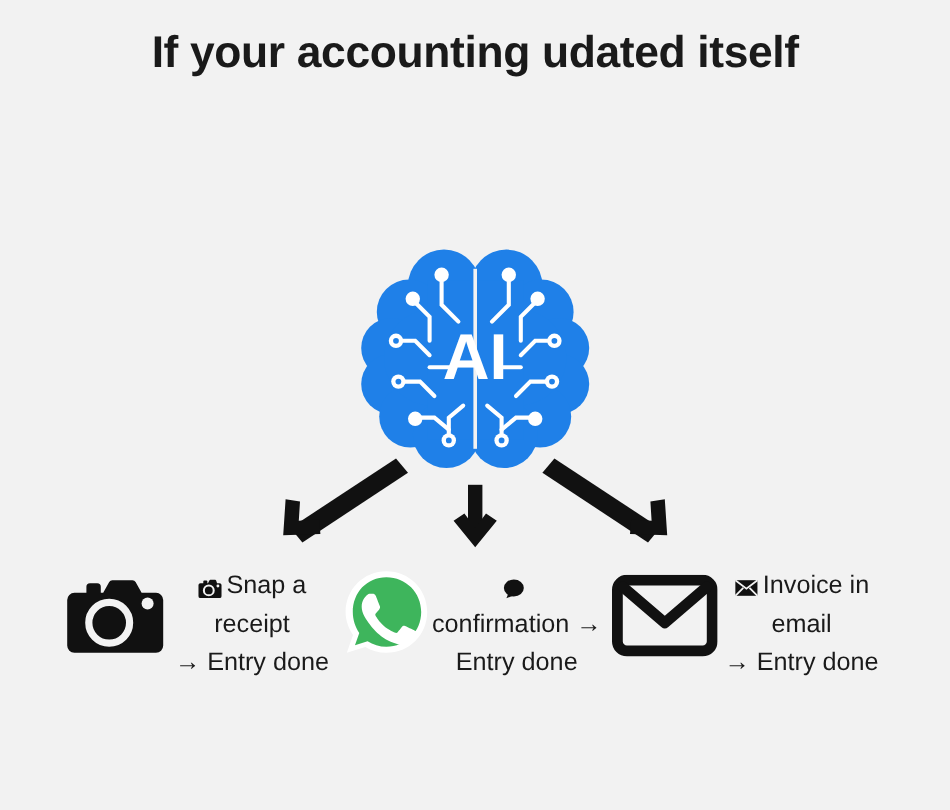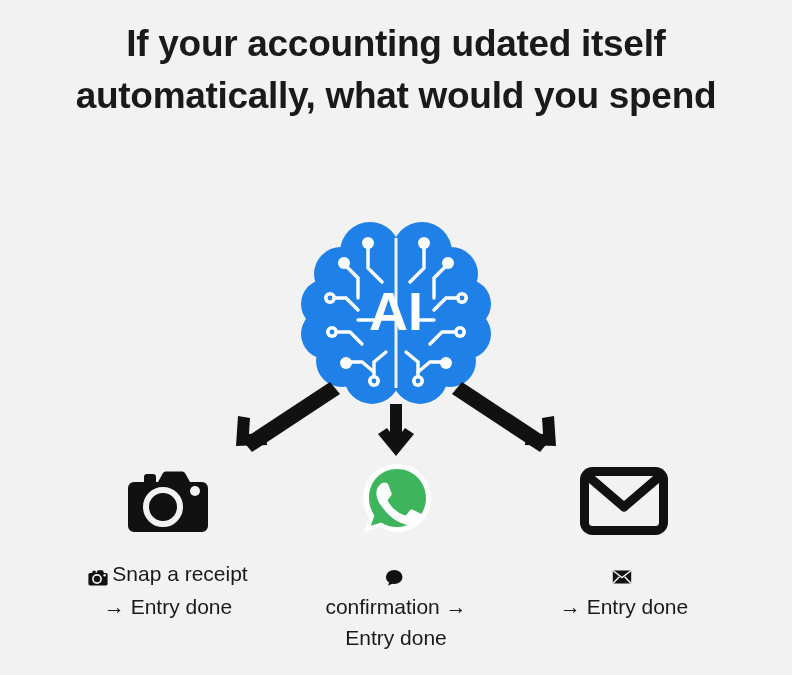--- a/index.html
+++ b/index.html
@@ -34,21 +34,21 @@
     letter-spacing: -0.3px;
     padding: 0 40px;
     box-sizing: border-box;
   }
   .headline .hl-line { display: block; white-space: nowrap; }
 
   
   .brain-wrap {
     position: absolute;
     left: 296px;
-    top: 212px;
+    top: 198px;
     width: 200px;
     height: 200px;
   }
   .brain-wrap svg { display: block; }
 
   
   .arrows {
     position: absolute;
     left: 0;
     top: 370px;
@@ -63,21 +63,21 @@
     left: 0;
     top: 458px;
     width: 792px;
     display: flex;
     align-items: flex-start;
     justify-content: center;
   }
   .col {
     width: 228px;
     display: flex;
-    flex-direction: column;
+    flex-direction: row;
     align-items: center;
   }
   .col-icon {
     height: 86px;
     display: flex;
     align-items: center;
     justify-content: center;
   }
   .col-icon svg { display: block; }
   .caption {
@@ -96,21 +96,20 @@
   }
   .caption .cap-glyph svg { display: inline-block; vertical-align: middle; }
 </style>
 </head>
 <body>
 
 <div class="canvas">
 
   <div class="headline">
     <span class="hl-line">If your accounting udated itself</span>
-    <span class="hl-line">automatically, what would you spend</span>
   </div>
 
   <div class="brain-wrap">
     <svg width="200" height="200" viewBox="0 0 200 200" aria-hidden="true">
       <g fill="#1f80e8">
 
         <circle cx="74" cy="40" r="30"></circle>
         <circle cx="45" cy="62" r="27"></circle>
         <circle cx="30" cy="92" r="25"></circle>
         <circle cx="30" cy="122" r="25"></circle>
@@ -250,19 +249,19 @@
           <path d="M9,10 L44,40 L79,10" fill="none" stroke="#111111" stroke-width="9" stroke-linecap="round" stroke-linejoin="round"></path>
         </svg>
       </div>
       <div class="caption">
         <span class="cap-glyph">
           <svg width="20" height="16" viewBox="0 0 20 16">
             <rect x="0.8" y="1.5" width="18.4" height="13" fill="#111111"></rect>
             <path d="M0.8,1.5 L10,8.6 L19.2,1.5" fill="none" stroke="#f2f2f2" stroke-width="1.5"></path>
             <path d="M0.8,14.5 L7.4,7.8 M19.2,14.5 L12.6,7.8" fill="none" stroke="#f2f2f2" stroke-width="1.5"></path>
           </svg>
-        </span><br>
+        </span><span>Invoice in email</span><br>
         <span>→ Entry done</span>
       </div>
     </div>
 
   </div>
 </div>
 
 </body></html>

